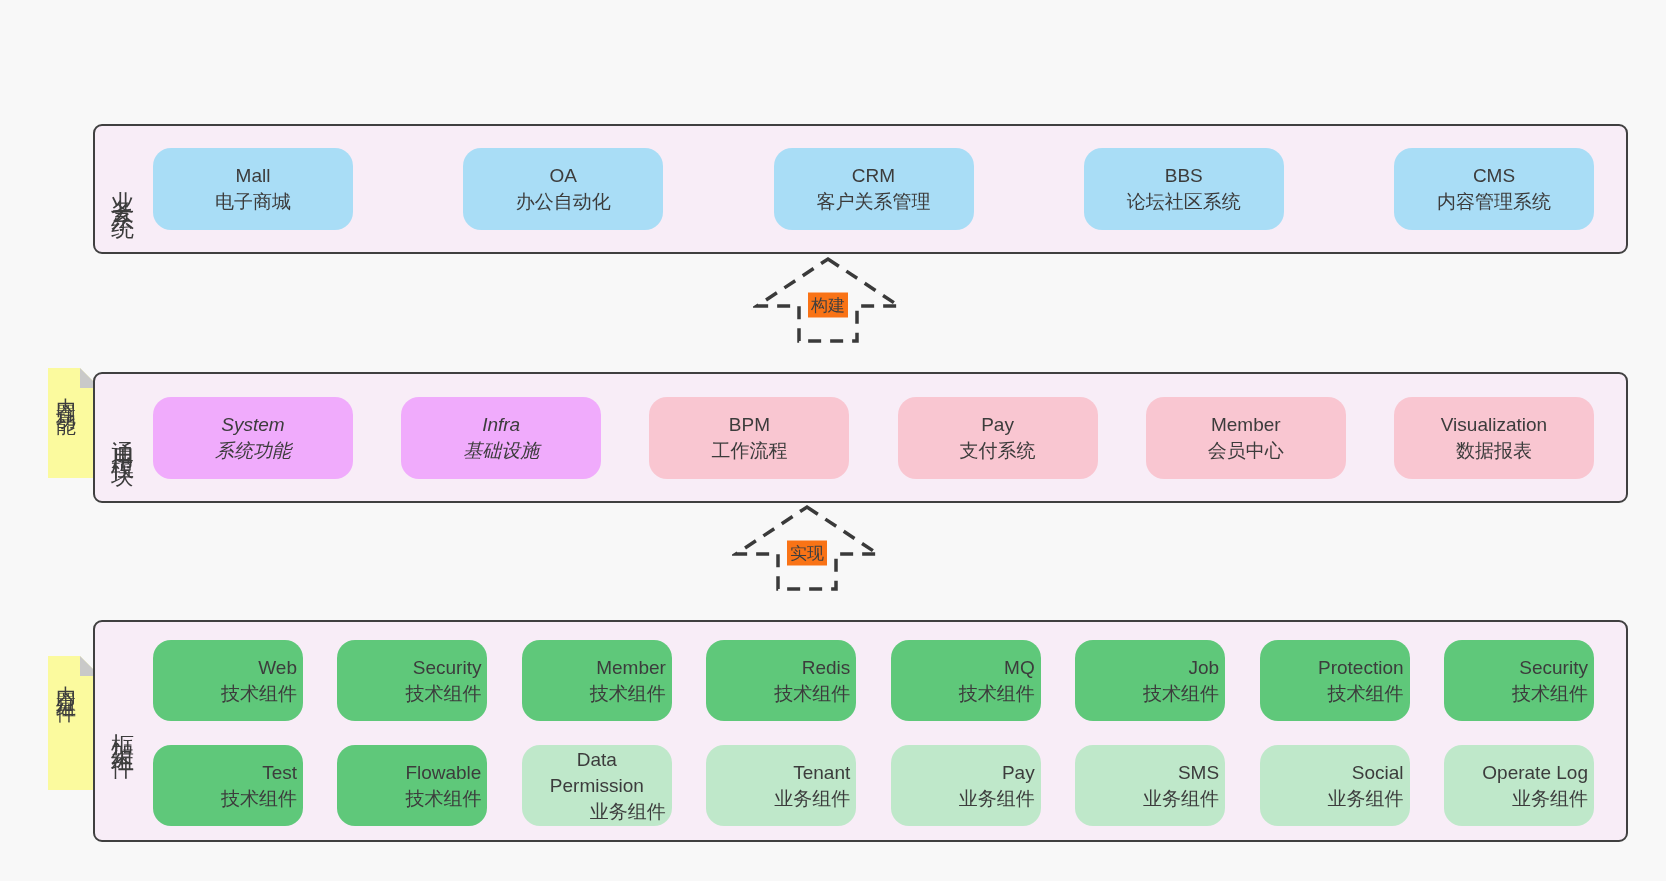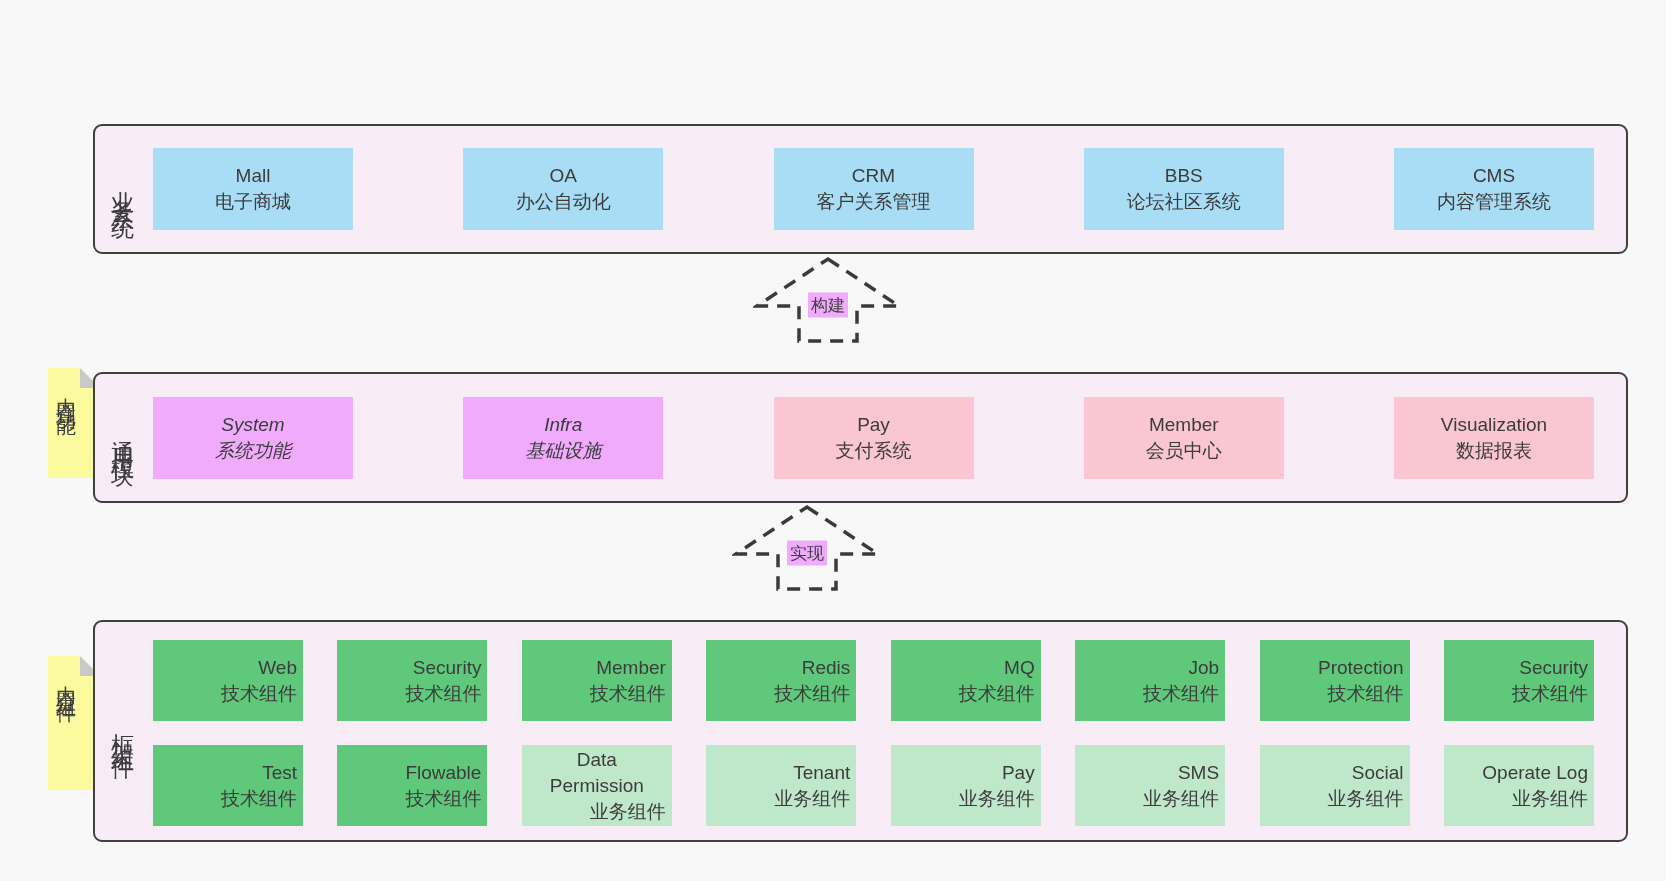--- a/index.html
+++ b/index.html
@@ -29,21 +29,21 @@
     position:absolute;left:58px;right:32px;top:0;bottom:0;
     display:flex;justify-content:space-between;align-items:center;
   }
   .frows{
     position:absolute;left:58px;right:32px;top:18px;
     display:flex;flex-direction:column;gap:24px;
   }
   .frow{display:flex;justify-content:space-between;}
 
   .box{
-    border-radius:0;box-sizing:border-box;
+    border-radius:18px;box-sizing:border-box;
     display:flex;flex-direction:column;justify-content:center;align-items:center;
     text-align:center;font-size:19px;line-height:26px;padding:2px 6px;
   }
   .w200{flex:0 0 200px;height:82px;}
   .w150{flex:0 0 150px;height:81px;align-items:flex-end;}
   .blue  {background:#a9ddf6;}
   .red   {background:#f0abfc;font-style:italic;}
   .pink  {background:#f9c6d1;}
   .gdark {background:#5fc87a;}
   .glight{background:#bfe8ca;}
@@ -63,21 +63,21 @@
     font-size:20px;letter-spacing:6px;color:#3c3c3c;margin-top:14px;margin-right:14px;
   }
   #note-modules{top:368px;height:110px;}
   #note-framework{top:656px;height:134px;}
 
   
   .arrow{position:absolute;width:150px;height:88px;z-index:1;}
   .arrow svg{display:block;}
   .arrow .lbl{
     position:absolute;left:50%;top:56%;transform:translate(-50%,-50%);
-    font-size:17px;color:#3f3f3f;background:#f0abfc;padding:1px 3px;white-space:nowrap;
+    font-size:17px;color:#3f3f3f;background:#f97316;padding:1px 3px;white-space:nowrap;
   }
   #arrow-build{left:753px;top:256px;}
   #arrow-implement{left:732px;top:504px;}
 </style>
 </head>
 <body>
 
 <div class="stage">
 
   <div class="panel" id="panel-business">
@@ -122,20 +122,24 @@
     <div class="boxes">
       <div class="box w200 red">
         <div>System</div>
         <div>系统功能</div>
       </div>
       <div class="box w200 red">
         <div>Infra</div>
         <div>基础设施</div>
       </div>
       <div class="box w200 pink">
+        <div>BPM</div>
+        <div>工作流程</div>
+      </div>
+      <div class="box w200 pink">
         <div>Pay</div>
         <div>支付系统</div>
       </div>
       <div class="box w200 pink">
         <div>Member</div>
         <div>会员中心</div>
       </div>
       <div class="box w200 pink">
         <div>Visualization</div>
         <div>数据报表</div>

